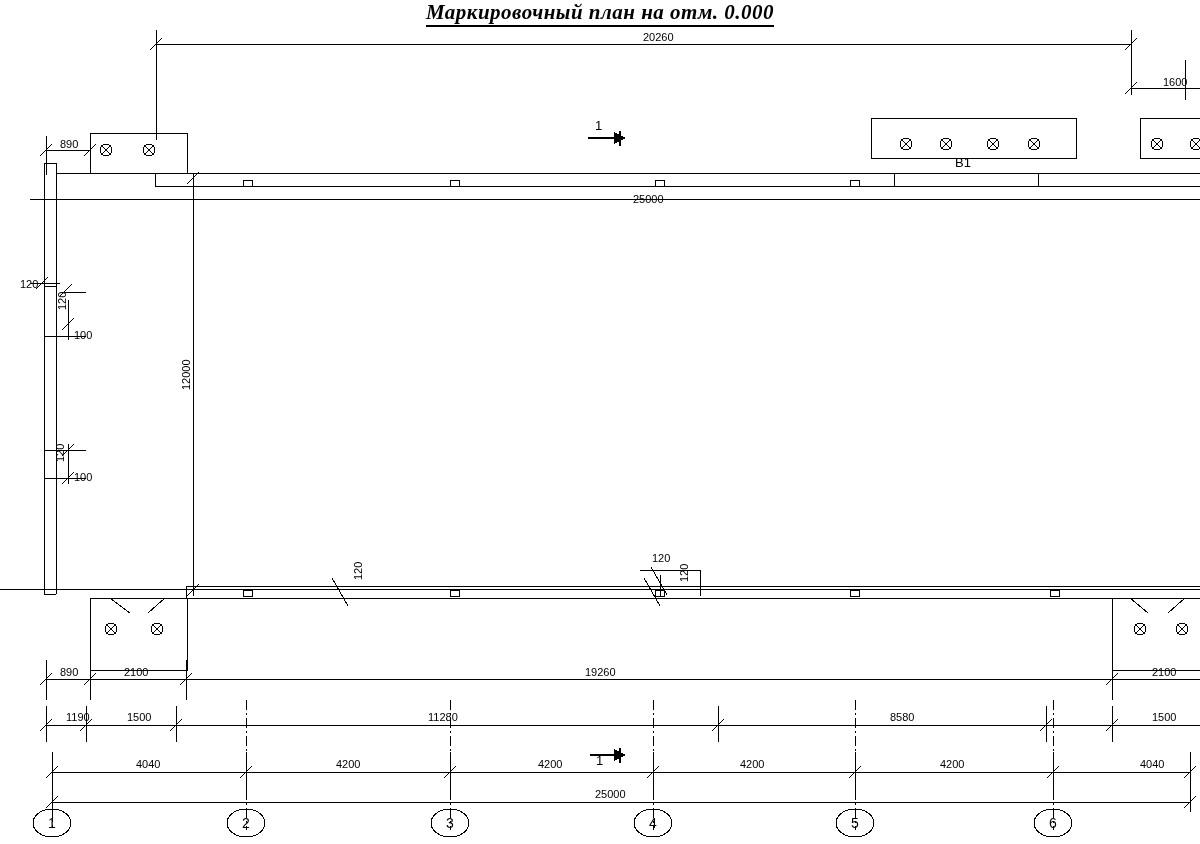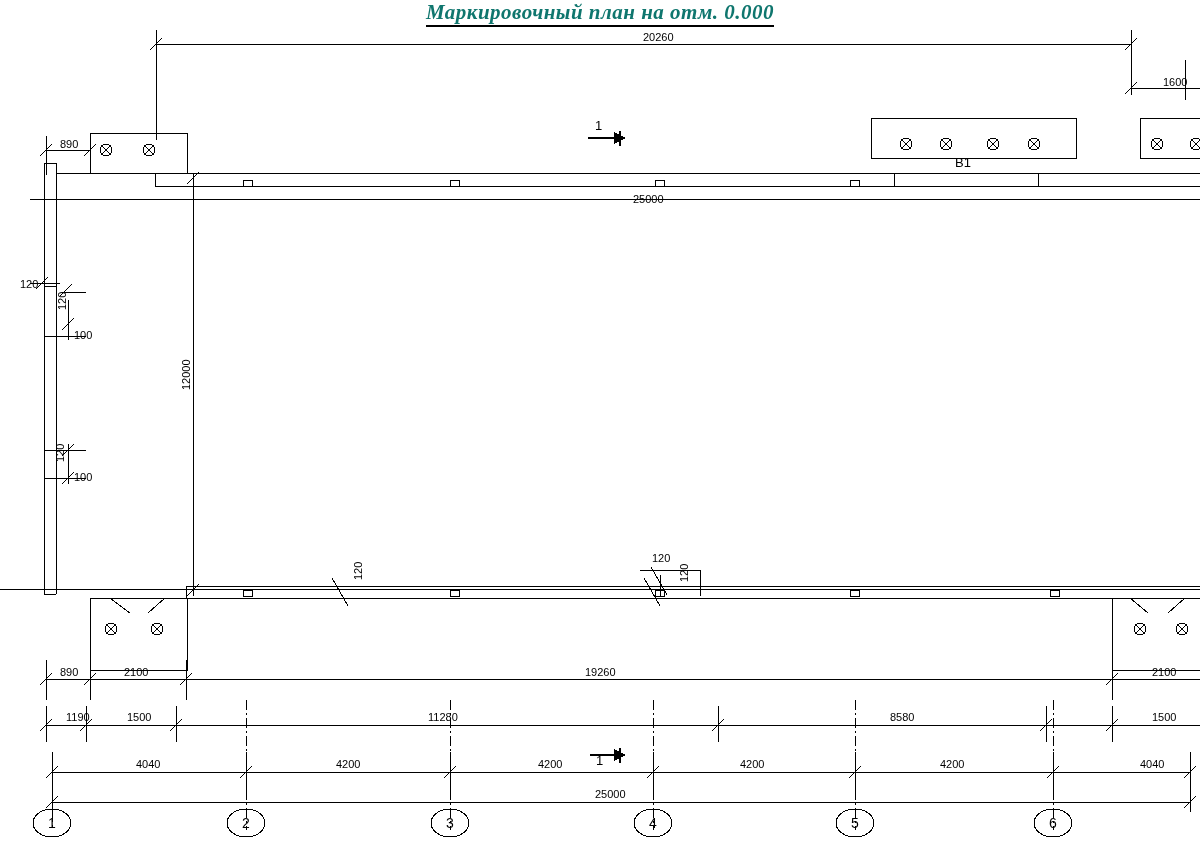--- a/index.html
+++ b/index.html
@@ -1,21 +1,21 @@
 <!DOCTYPE html>
 <html><head>
 <meta charset="utf-8">
 <style>
   html,body{margin:0;padding:0;background:#ffffff;}
   body{width:1200px;height:844px;overflow:hidden;font-family:"Liberation Sans",sans-serif;}
   #sheet{position:relative;width:1200px;height:844px;background:#fff;}
   .title{
     position:absolute;left:0;top:0;width:1200px;text-align:center;
     font-family:"Liberation Serif",serif;font-style:italic;font-weight:bold;
-    font-size:21px;color:#0f766e;letter-spacing:0.5px;
+    font-size:21px;color:#000000;letter-spacing:0.5px;
   }
   .title span{border-bottom:2px solid #000;padding-bottom:1px;}
   svg{position:absolute;left:0;top:0;}
   text{font-family:"Liberation Sans",sans-serif;fill:#000;}
 </style>
 </head>
 <body>
 
 <div id="sheet">
 

